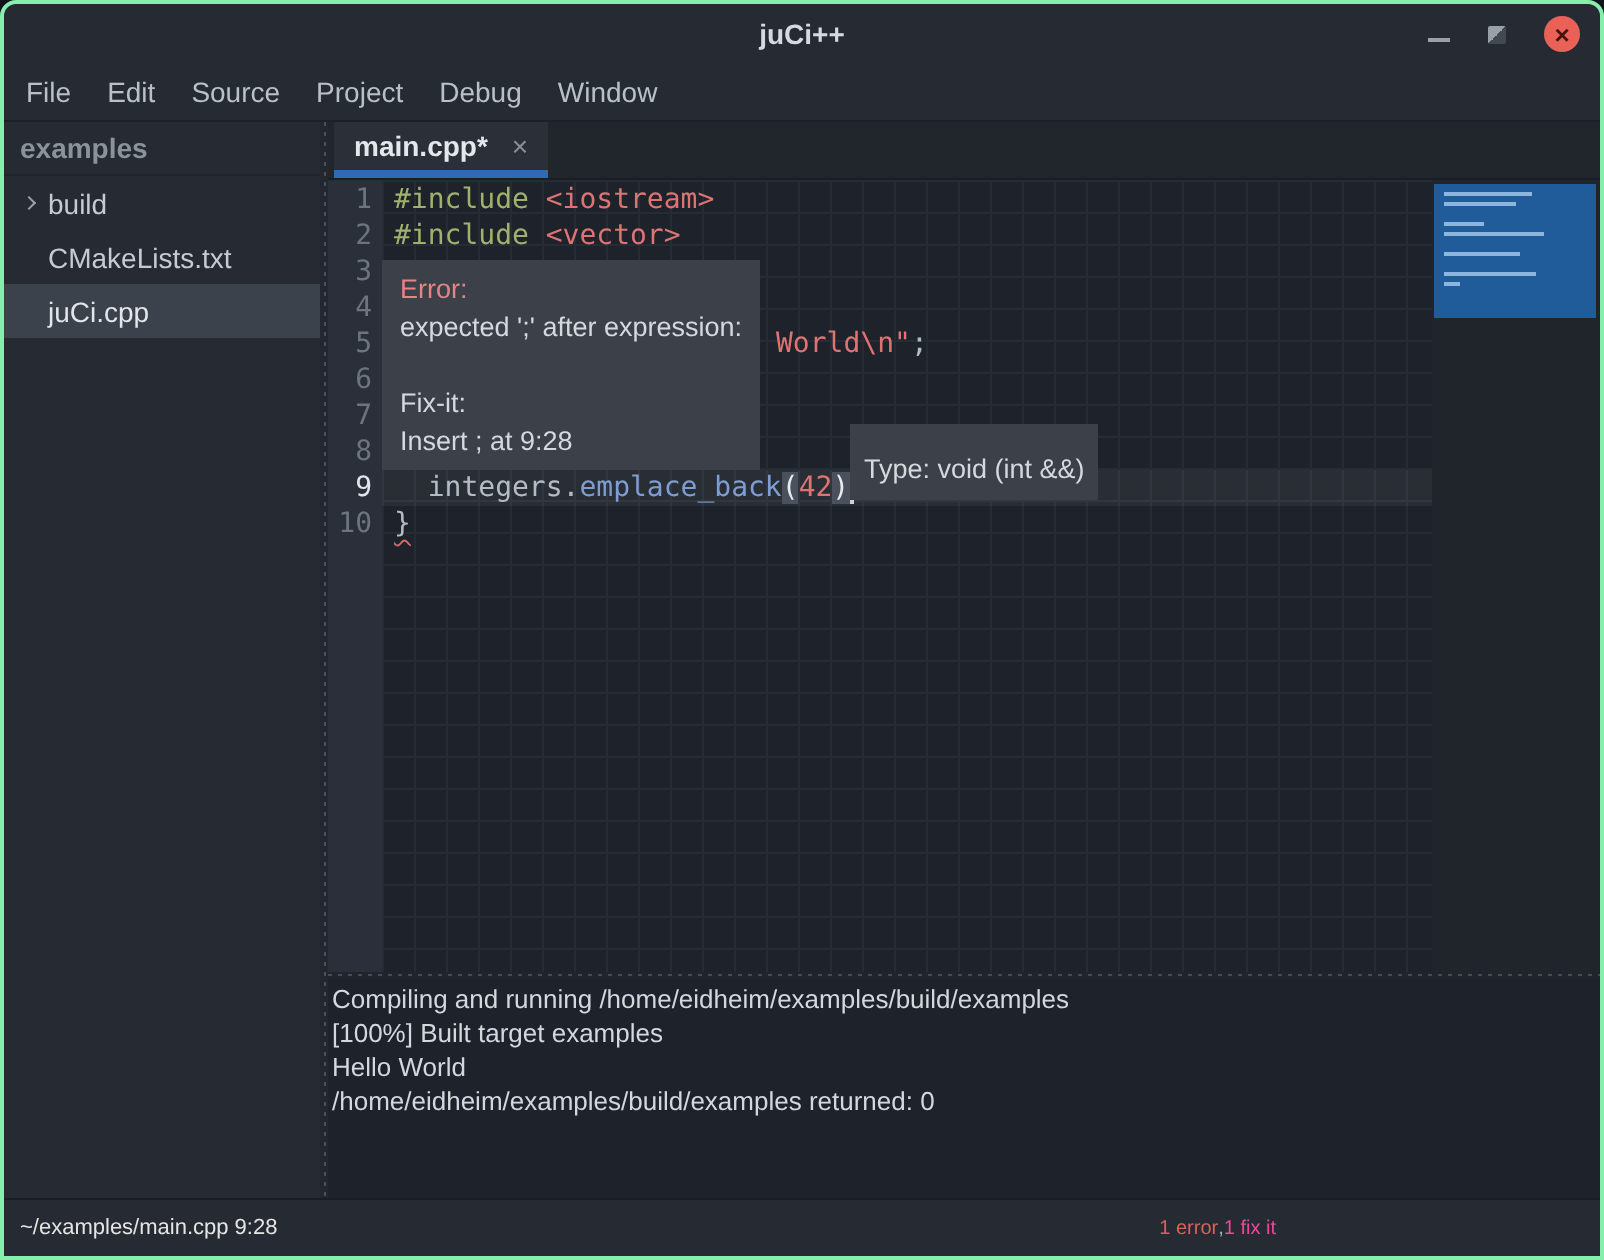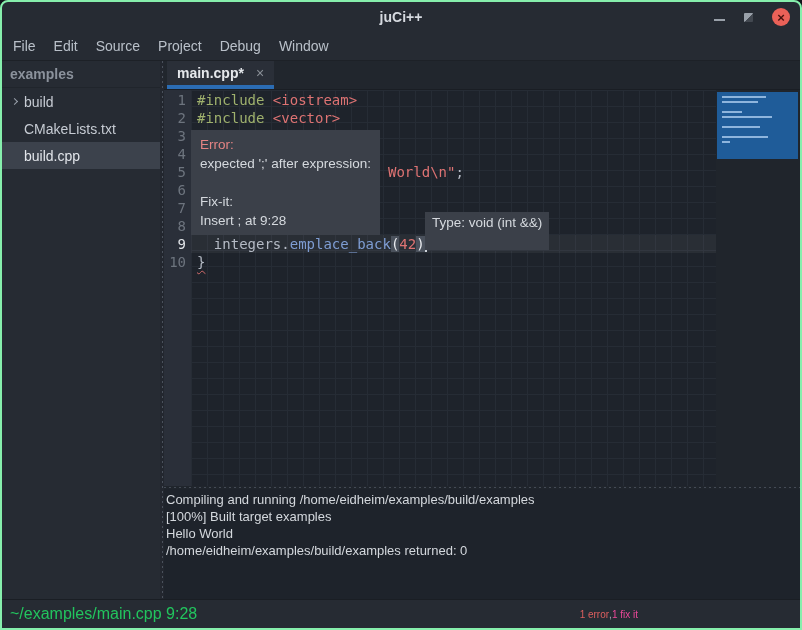--- a/index.html
+++ b/index.html
@@ -56,31 +56,31 @@
   .seg-number{color:#de7373;}
   .seg-function{color:#7e9dd3;}
   .seg-bracket{background:#4a515c;color:#e9ebef;}
   .squiggle{text-decoration:underline;text-decoration-style:wavy;text-decoration-color:#d26a6a;text-decoration-thickness:1px;text-underline-offset:3px;}
   .caret{display:inline-block;width:2px;height:15px;background:#ced3da;vertical-align:text-bottom;}
   
   .tooltip{position:absolute;background:#3b4049;color:#d5d9de;font-size:13.5px;z-index:5;white-space:nowrap;}
   .tt-error{left:0;top:40px;padding:5px 9px;}
   .tt-line{height:19px;line-height:19px;}
   .tt-line.error{color:#e58484;}
-  .tt-type{left:234px;top:122px;height:38px;line-height:22px;padding:0 7px;}
+  .tt-type{left:234px;top:122px;height:38px;line-height:22px;padding:12px 7px;}
   
   .minimap{width:84px;flex:0 0 84px;background:#20252c;position:relative;}
   .mm-view{position:absolute;top:2px;left:1px;right:2px;height:67px;background:#1f5c99;padding:4px 0 0 5px;cursor:grab;}
   .mm-bar{height:2px;background:rgba(190,220,250,.7);margin-bottom:3px;}
   
   .terminal{flex:1;background:#1e232b;padding:2px 0 0 2px;overflow:hidden;}
   .term-line{font-family:Liberation Sans, sans-serif;font-size:13px;line-height:17px;color:#d4d8dd;white-space:pre;}
   
   .statusbar{height:29px;flex:0 0 29px;background:#262b33;border-top:1px solid #1a1e24;position:relative;}
-  .status-left{position:absolute;left:8px;top:0;height:100%;display:flex;align-items:center;color:#22c55e;font-size:16px;}
+  .status-left{position:absolute;left:8px;top:0;height:100%;display:flex;align-items:center;color:#e5e5e5;font-size:11px;}
   .status-right{position:absolute;right:162px;top:0;height:100%;display:flex;align-items:center;font-size:10px;}
   .status-error{color:#dd5f5f;}
   .status-sep{color:#a9aeb5;}
   .status-fixit{color:#ec4899;}
 </style>
 </head>
 <body>
 
 <div class="window">
 
@@ -110,21 +110,21 @@
           <div class="tree-item">
             <div class="chev">
               <i></i>
             </div>
             <div class="tree-label" style="display: inline;">build</div>
           </div>
           <div class="tree-item no-chev">
             <div class="tree-label" style="display: inline;">CMakeLists.txt</div>
           </div>
           <div class="tree-item selected no-chev">
-            <div class="tree-label" style="display: inline;">build.cpp</div>
+            <div class="tree-label" style="display: inline;">juCi.cpp</div>
           </div>
         </div>
     </div>
 
     <div class="vsep"></div>
 
     <div class="main">
 
       <div class="tabstrip">
         <div class="tab">

